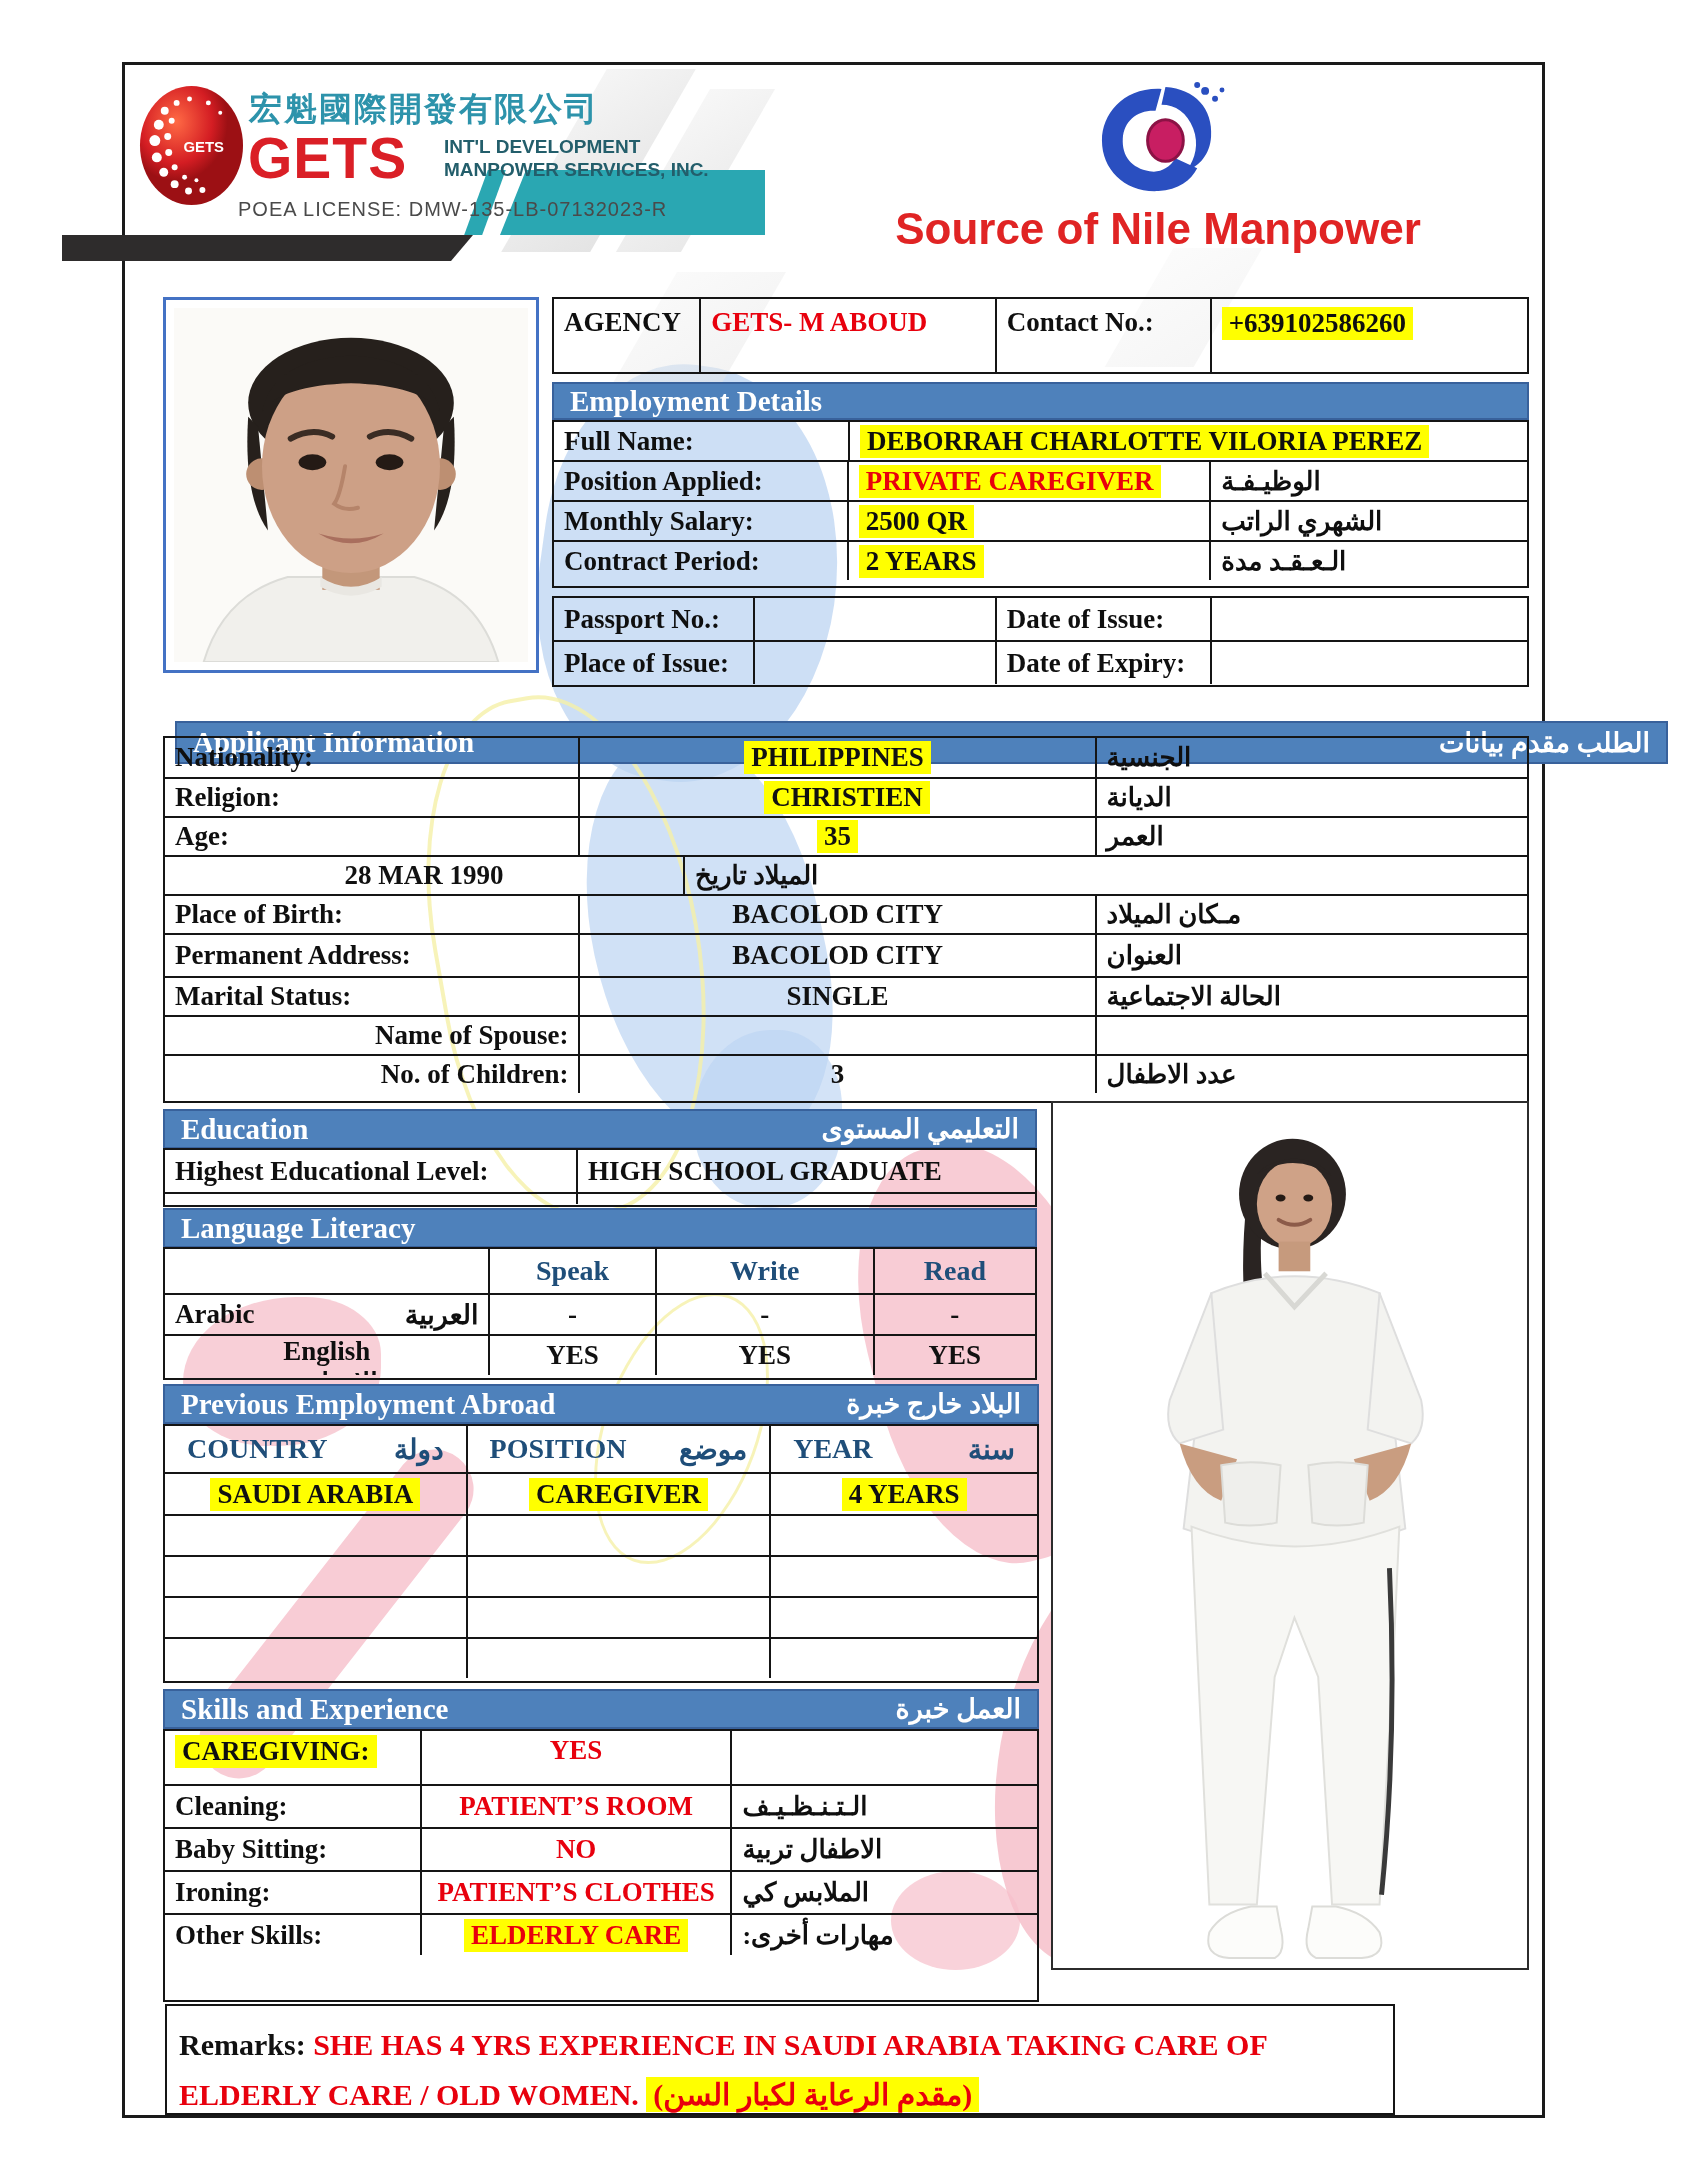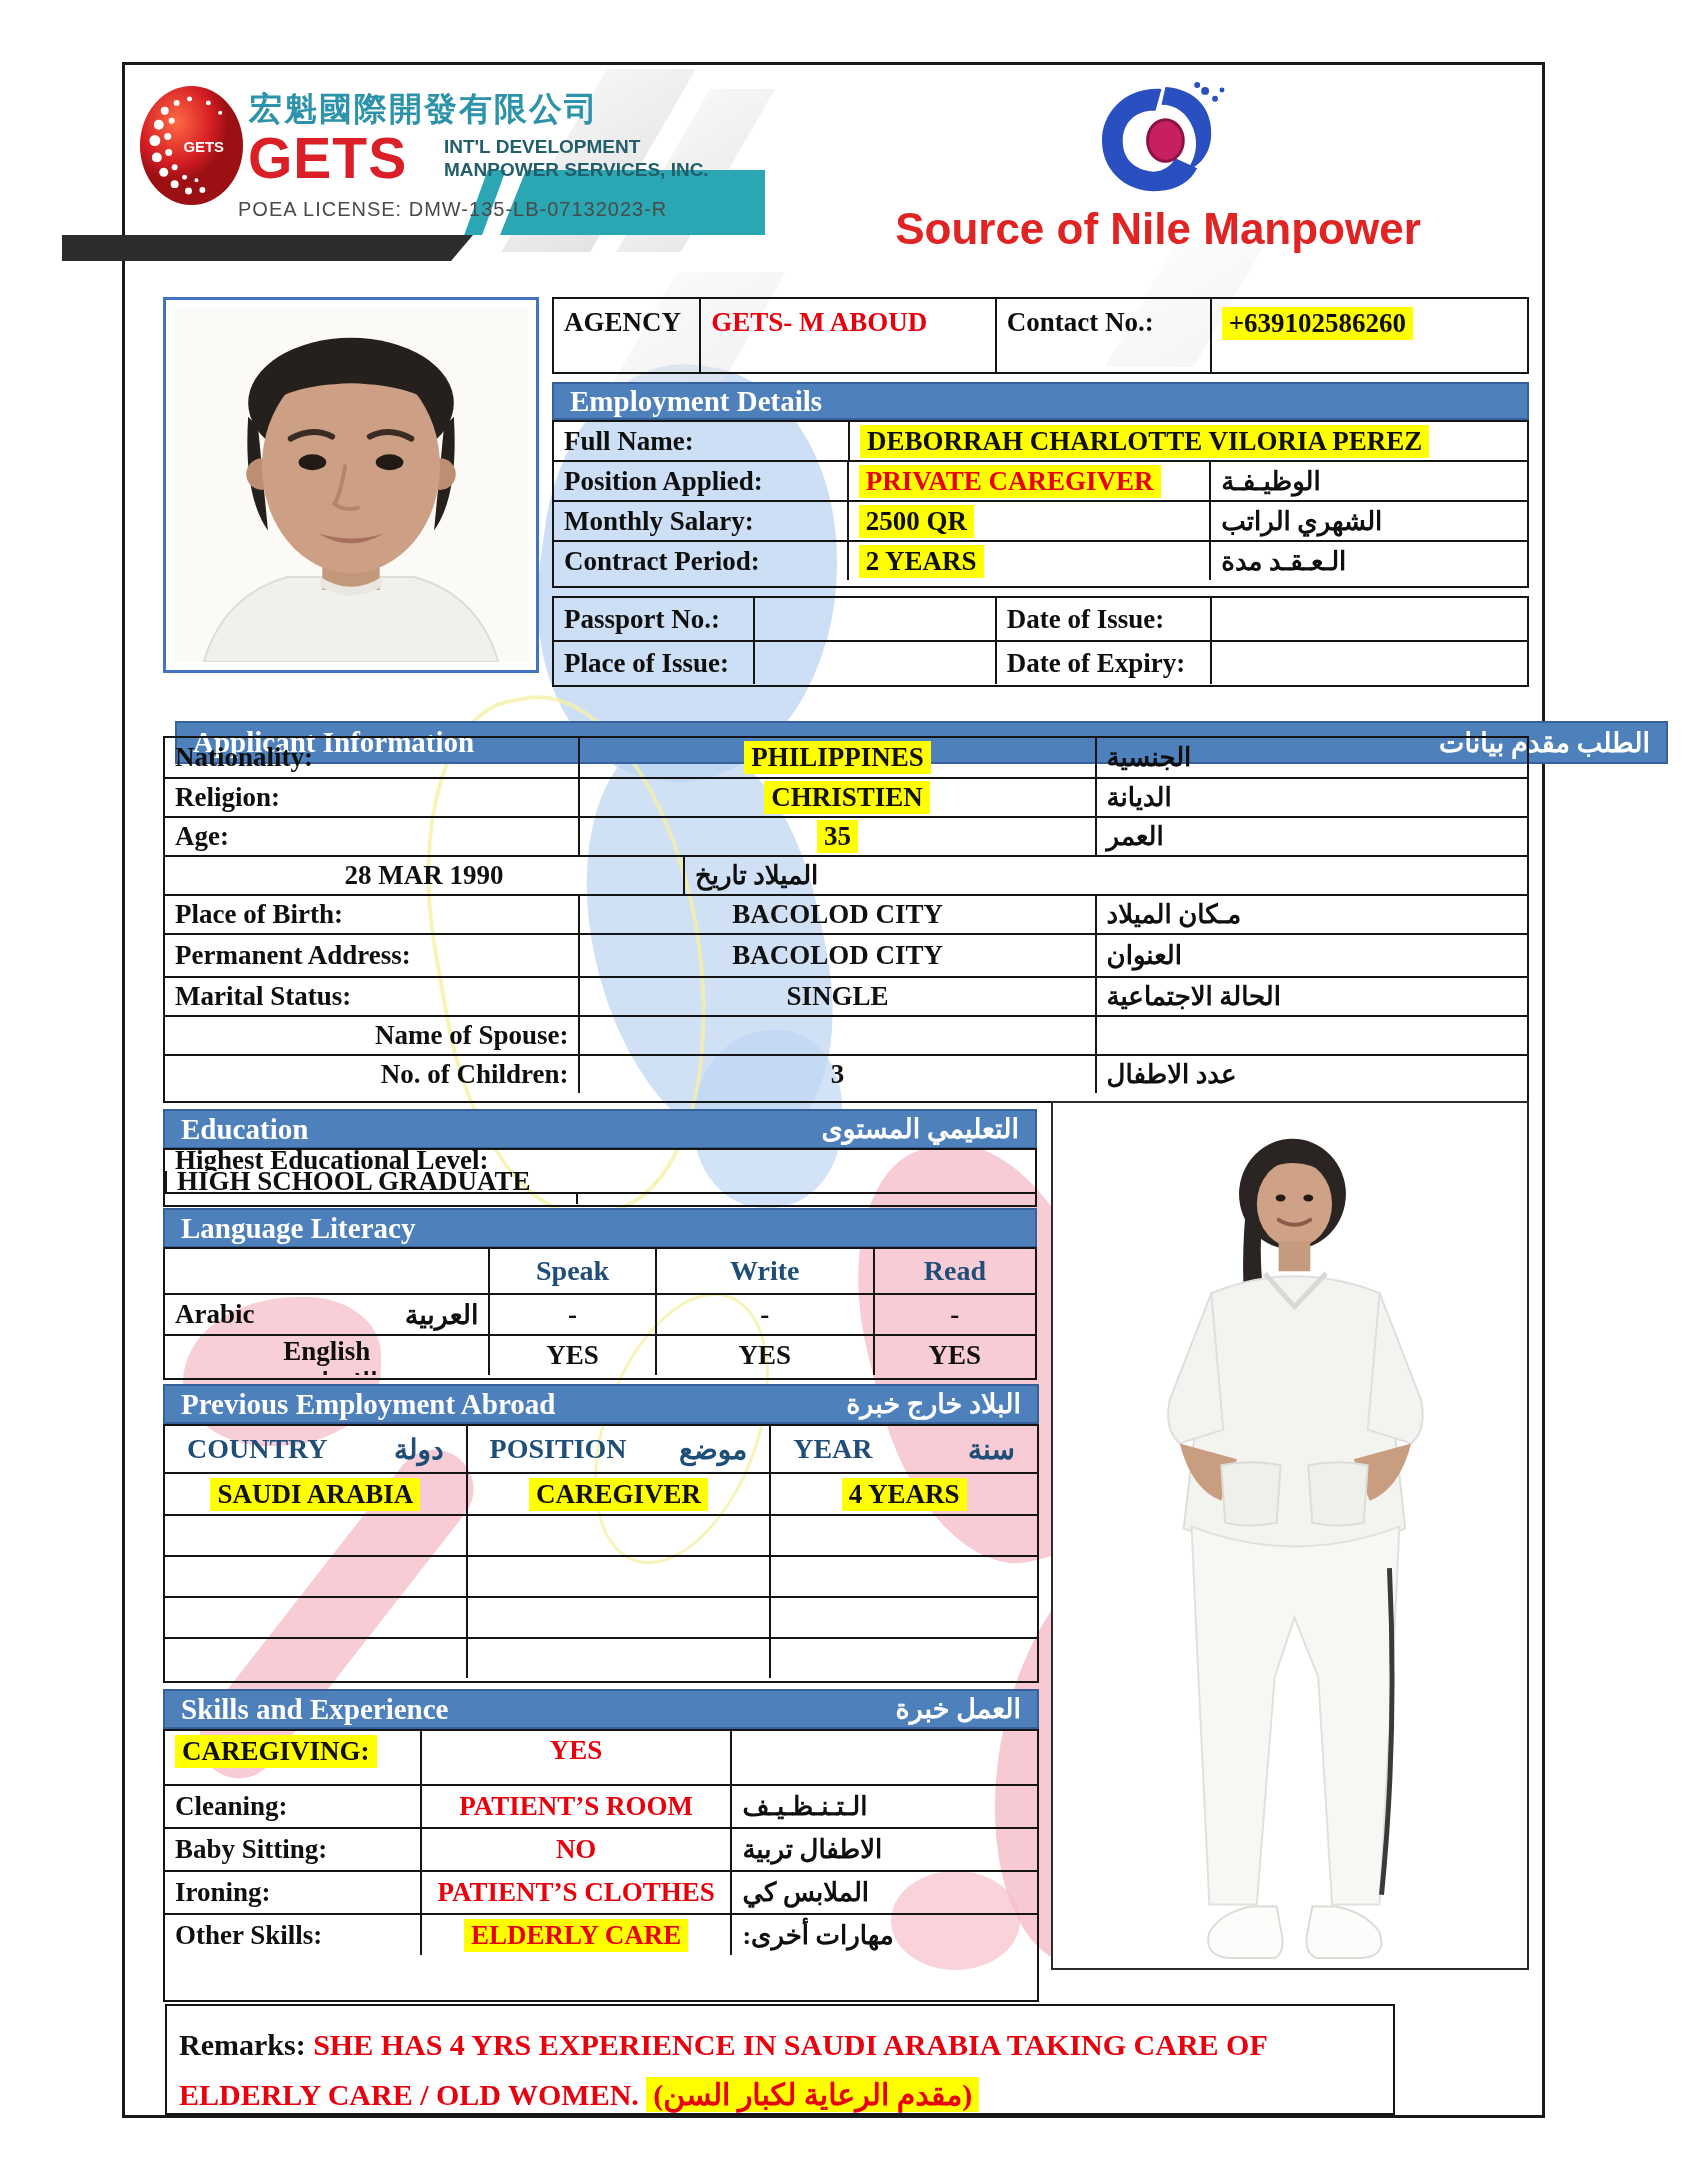--- a/index.html
+++ b/index.html
@@ -362,21 +362,21 @@
           <span>عدد الاطفال</span>
         </div>
     </div>
   </div>
 
   <div class="band" style="left:163px;top:1109px;width:874px;height:40px;">
     <span>Education</span>
     <span class="ar-t">التعليمي المستوى</span>
   </div>
   <div class="table" style="left:163px;top:1148px;width:874px;height:59px;">
-    <div class="r" style="height:42px;flex-direction:column;">
+    <div class="r" style="height:42px;">
       <div class="c lbl" style="width:413px;">
           <span>Highest Educational Level:</span>
         </div>
       <div class="c lbl vleft" style="width:461px;">
           <span>HIGH SCHOOL GRADUATE</span>
         </div>
     </div>
     <div class="r" style="height:12px;">
       <div class="c" style="width:413px;"></div>
       <div class="c" style="width:461px;"></div>

